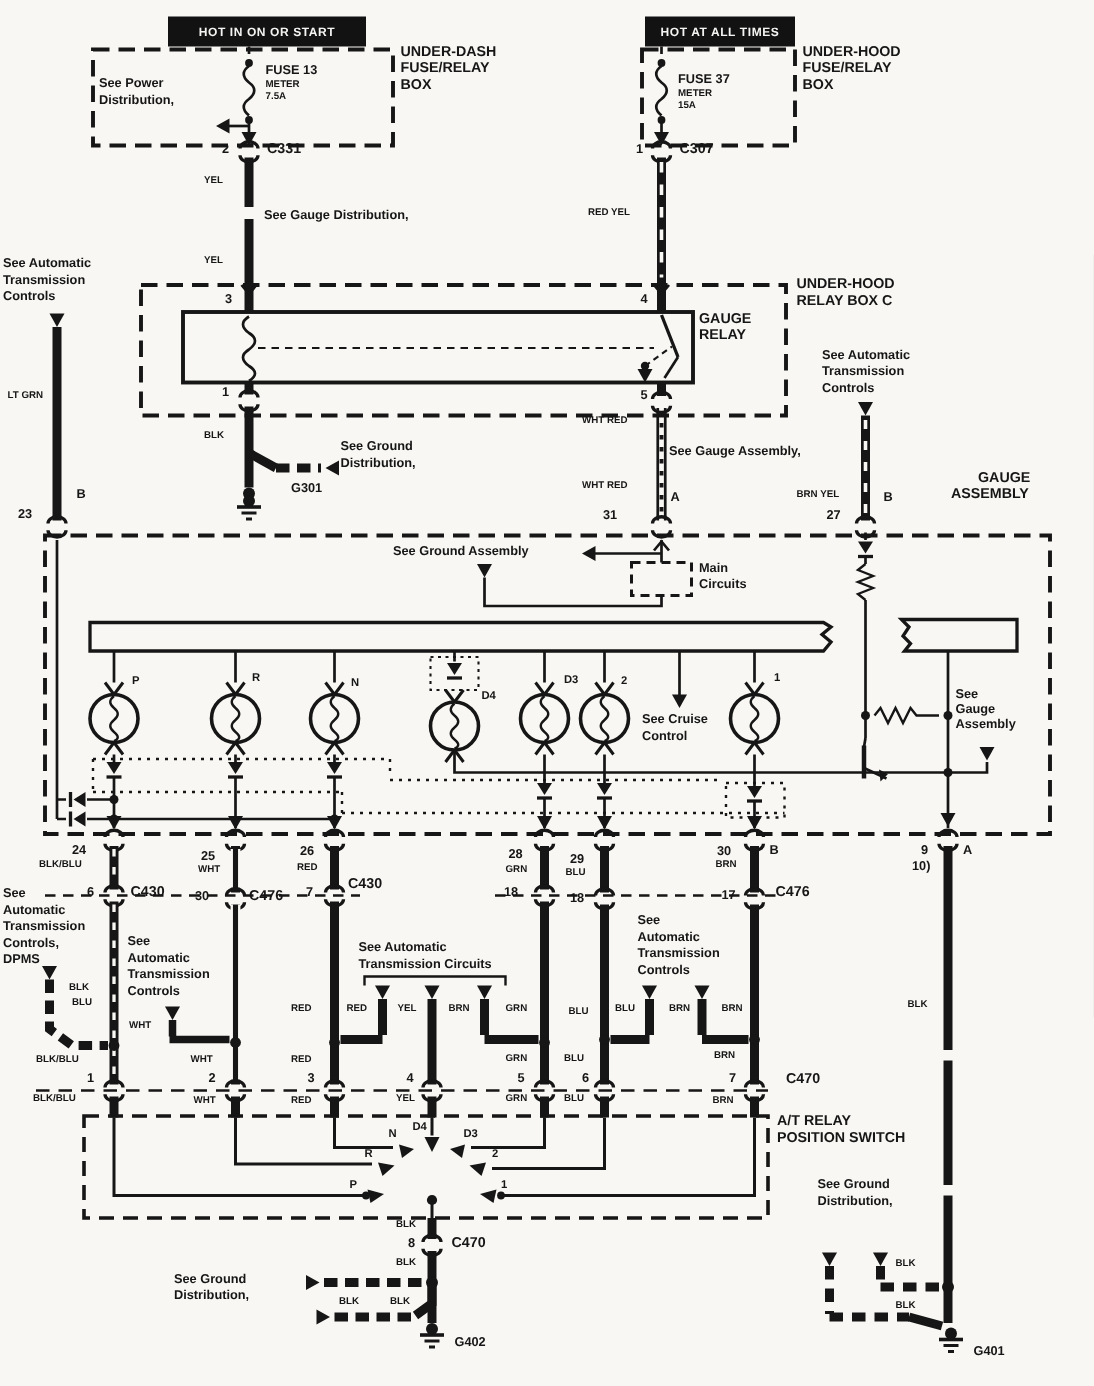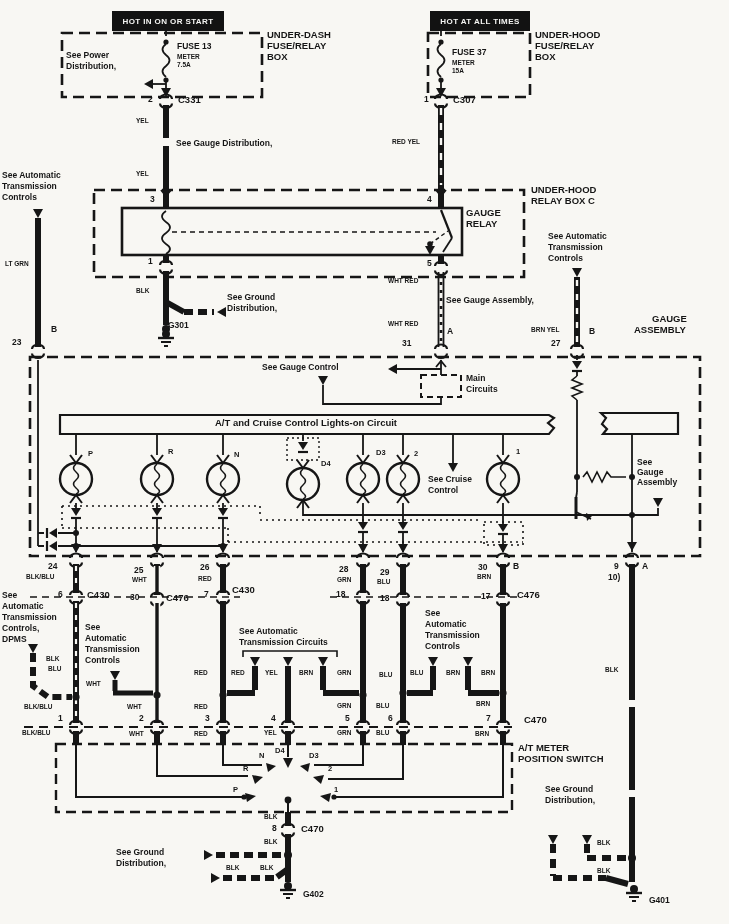--- a/index.html
+++ b/index.html
@@ -347,21 +347,21 @@
   <circle cx="632" cy="858" r="4" fill="#161616" stroke="none"></circle>
   <use href="#arrd" transform="translate(587,843)"></use>
   <path d="M587,844 V854 M587,858 H626" stroke-width="6" stroke-dasharray="9,6"></path>
   <use href="#arrd" transform="translate(553,843)"></use>
   <path d="M553,844 V876 M553,878 H606" stroke-width="6" stroke-dasharray="9,6"></path>
   <path d="M606,878 L628,884" stroke-width="6"></path>
   <use href="#gnd" transform="translate(634,893)"></use>
 </g>
 </svg>
 
-<div class="banner" style="left:112px;top:11px;width:112px;height:20px">HOT IN ON OR START</div>
+<div class="banner" style="left:112px;top:11px;width:132px;height:20px">HOT IN ON OR START</div>
 <div class="banner" style="left:430px;top:11px;width:100px;height:20px">HOT AT ALL TIMES</div>
 
 <span class="lb s9" style="left:267px;top:30px">UNDER-DASH</span>
 <span class="lb s9" style="left:267px;top:41px">FUSE/RELAY</span>
 <span class="lb s9" style="left:267px;top:52px">BOX</span>
 <span class="lb s9" style="left:535px;top:30px">UNDER-HOOD</span>
 <span class="lb s9" style="left:535px;top:41px">FUSE/RELAY</span>
 <span class="lb s9" style="left:535px;top:52px">BOX</span>
 
 <span class="lb s8" style="left:66px;top:51px">See Power</span>
@@ -393,21 +393,21 @@
 <span class="lb s8" style="left:150px;top:195px">3</span>
 <span class="lb s8" style="left:427px;top:195px">4</span>
 <span class="lb s9" style="left:466px;top:208px">GAUGE</span>
 <span class="lb s9" style="left:466px;top:219px">RELAY</span>
 <span class="lb s8" style="left:148px;top:257px">1</span>
 <span class="lb s8" style="left:427px;top:259px">5</span>
 
 <span class="lb s6" style="left:136px;top:288px">BLK</span>
 <span class="lb s8" style="left:227px;top:293px">See Ground</span>
 <span class="lb s8" style="left:227px;top:304px">Distribution,</span>
-<span class="lb s8" style="left:168px;top:321px">G301</span>
+<span class="lb s8" style="left:194px;top:321px">G301</span>
 
 <span class="lb s6" style="left:388px;top:278px">WHT RED</span>
 <span class="lb s8" style="left:446px;top:296px">See Gauge Assembly,</span>
 <span class="lb s6" style="left:388px;top:321px">WHT RED</span>
 <span class="lb s8" style="left:447px;top:327px">A</span>
 <span class="lb s8" style="left:402px;top:339px">31</span>
 
 <span class="lb s8" style="left:548px;top:232px">See Automatic</span>
 <span class="lb s8" style="left:548px;top:243px">Transmission</span>
 <span class="lb s8" style="left:548px;top:254px">Controls</span>
@@ -415,25 +415,24 @@
 <span class="lb s8" style="left:589px;top:327px">B</span>
 <span class="lb s8" style="left:551px;top:339px">27</span>
 
 <span class="lb s9" style="left:652px;top:314px">GAUGE</span>
 <span class="lb s9" style="left:634px;top:325px">ASSEMBLY</span>
 
 <span class="lb s6" style="left:5px;top:261px">LT GRN</span>
 <span class="lb s8" style="left:51px;top:325px">B</span>
 <span class="lb s8" style="left:12px;top:338px">23</span>
 
-<span class="lb s8" style="left:262px;top:363px">See Gauge Control</span>
+<span class="lb s8" style="left:262px;top:363px">See Ground Assembly</span>
 <span class="lb s8" style="left:466px;top:374px">Main</span>
 <span class="lb s8" style="left:466px;top:385px">Circuits</span>
 
-<span class="lb s9 ctr" style="left:60px;top:418px;width:492px">A/T and Cruise Control Lights-on Circuit</span>
 
 <span class="lb s7" style="left:88px;top:450px">P</span>
 <span class="lb s7" style="left:168px;top:448px">R</span>
 <span class="lb s7" style="left:234px;top:451px">N</span>
 <span class="lb s7" style="left:321px;top:460px">D4</span>
 <span class="lb s7" style="left:376px;top:449px">D3</span>
 <span class="lb s7" style="left:414px;top:450px">2</span>
 <span class="lb s7" style="left:516px;top:448px">1</span>
 
 <span class="lb s8" style="left:428px;top:475px">See Cruise</span>
@@ -521,21 +520,21 @@
 <span class="lb s9" style="left:524px;top:715px">C470</span>
 
 <span class="lb s6" style="left:22px;top:730px">BLK/BLU</span>
 <span class="lb s6" style="left:129px;top:731px">WHT</span>
 <span class="lb s6" style="left:194px;top:731px">RED</span>
 <span class="lb s6" style="left:264px;top:730px">YEL</span>
 <span class="lb s6" style="left:337px;top:730px">GRN</span>
 <span class="lb s6" style="left:376px;top:730px">BLU</span>
 <span class="lb s6" style="left:475px;top:731px">BRN</span>
 
-<span class="lb s9" style="left:518px;top:743px">A/T METER</span>
+<span class="lb s9" style="left:518px;top:743px">A/T RELAY</span>
 <span class="lb s9" style="left:518px;top:754px">POSITION SWITCH</span>
 
 <span class="lb s7" style="left:233px;top:786px">P</span>
 <span class="lb s7" style="left:243px;top:765px">R</span>
 <span class="lb s7" style="left:259px;top:752px">N</span>
 <span class="lb s7" style="left:275px;top:747px">D4</span>
 <span class="lb s7" style="left:309px;top:752px">D3</span>
 <span class="lb s7" style="left:328px;top:765px">2</span>
 <span class="lb s7" style="left:334px;top:786px">1</span>
 

